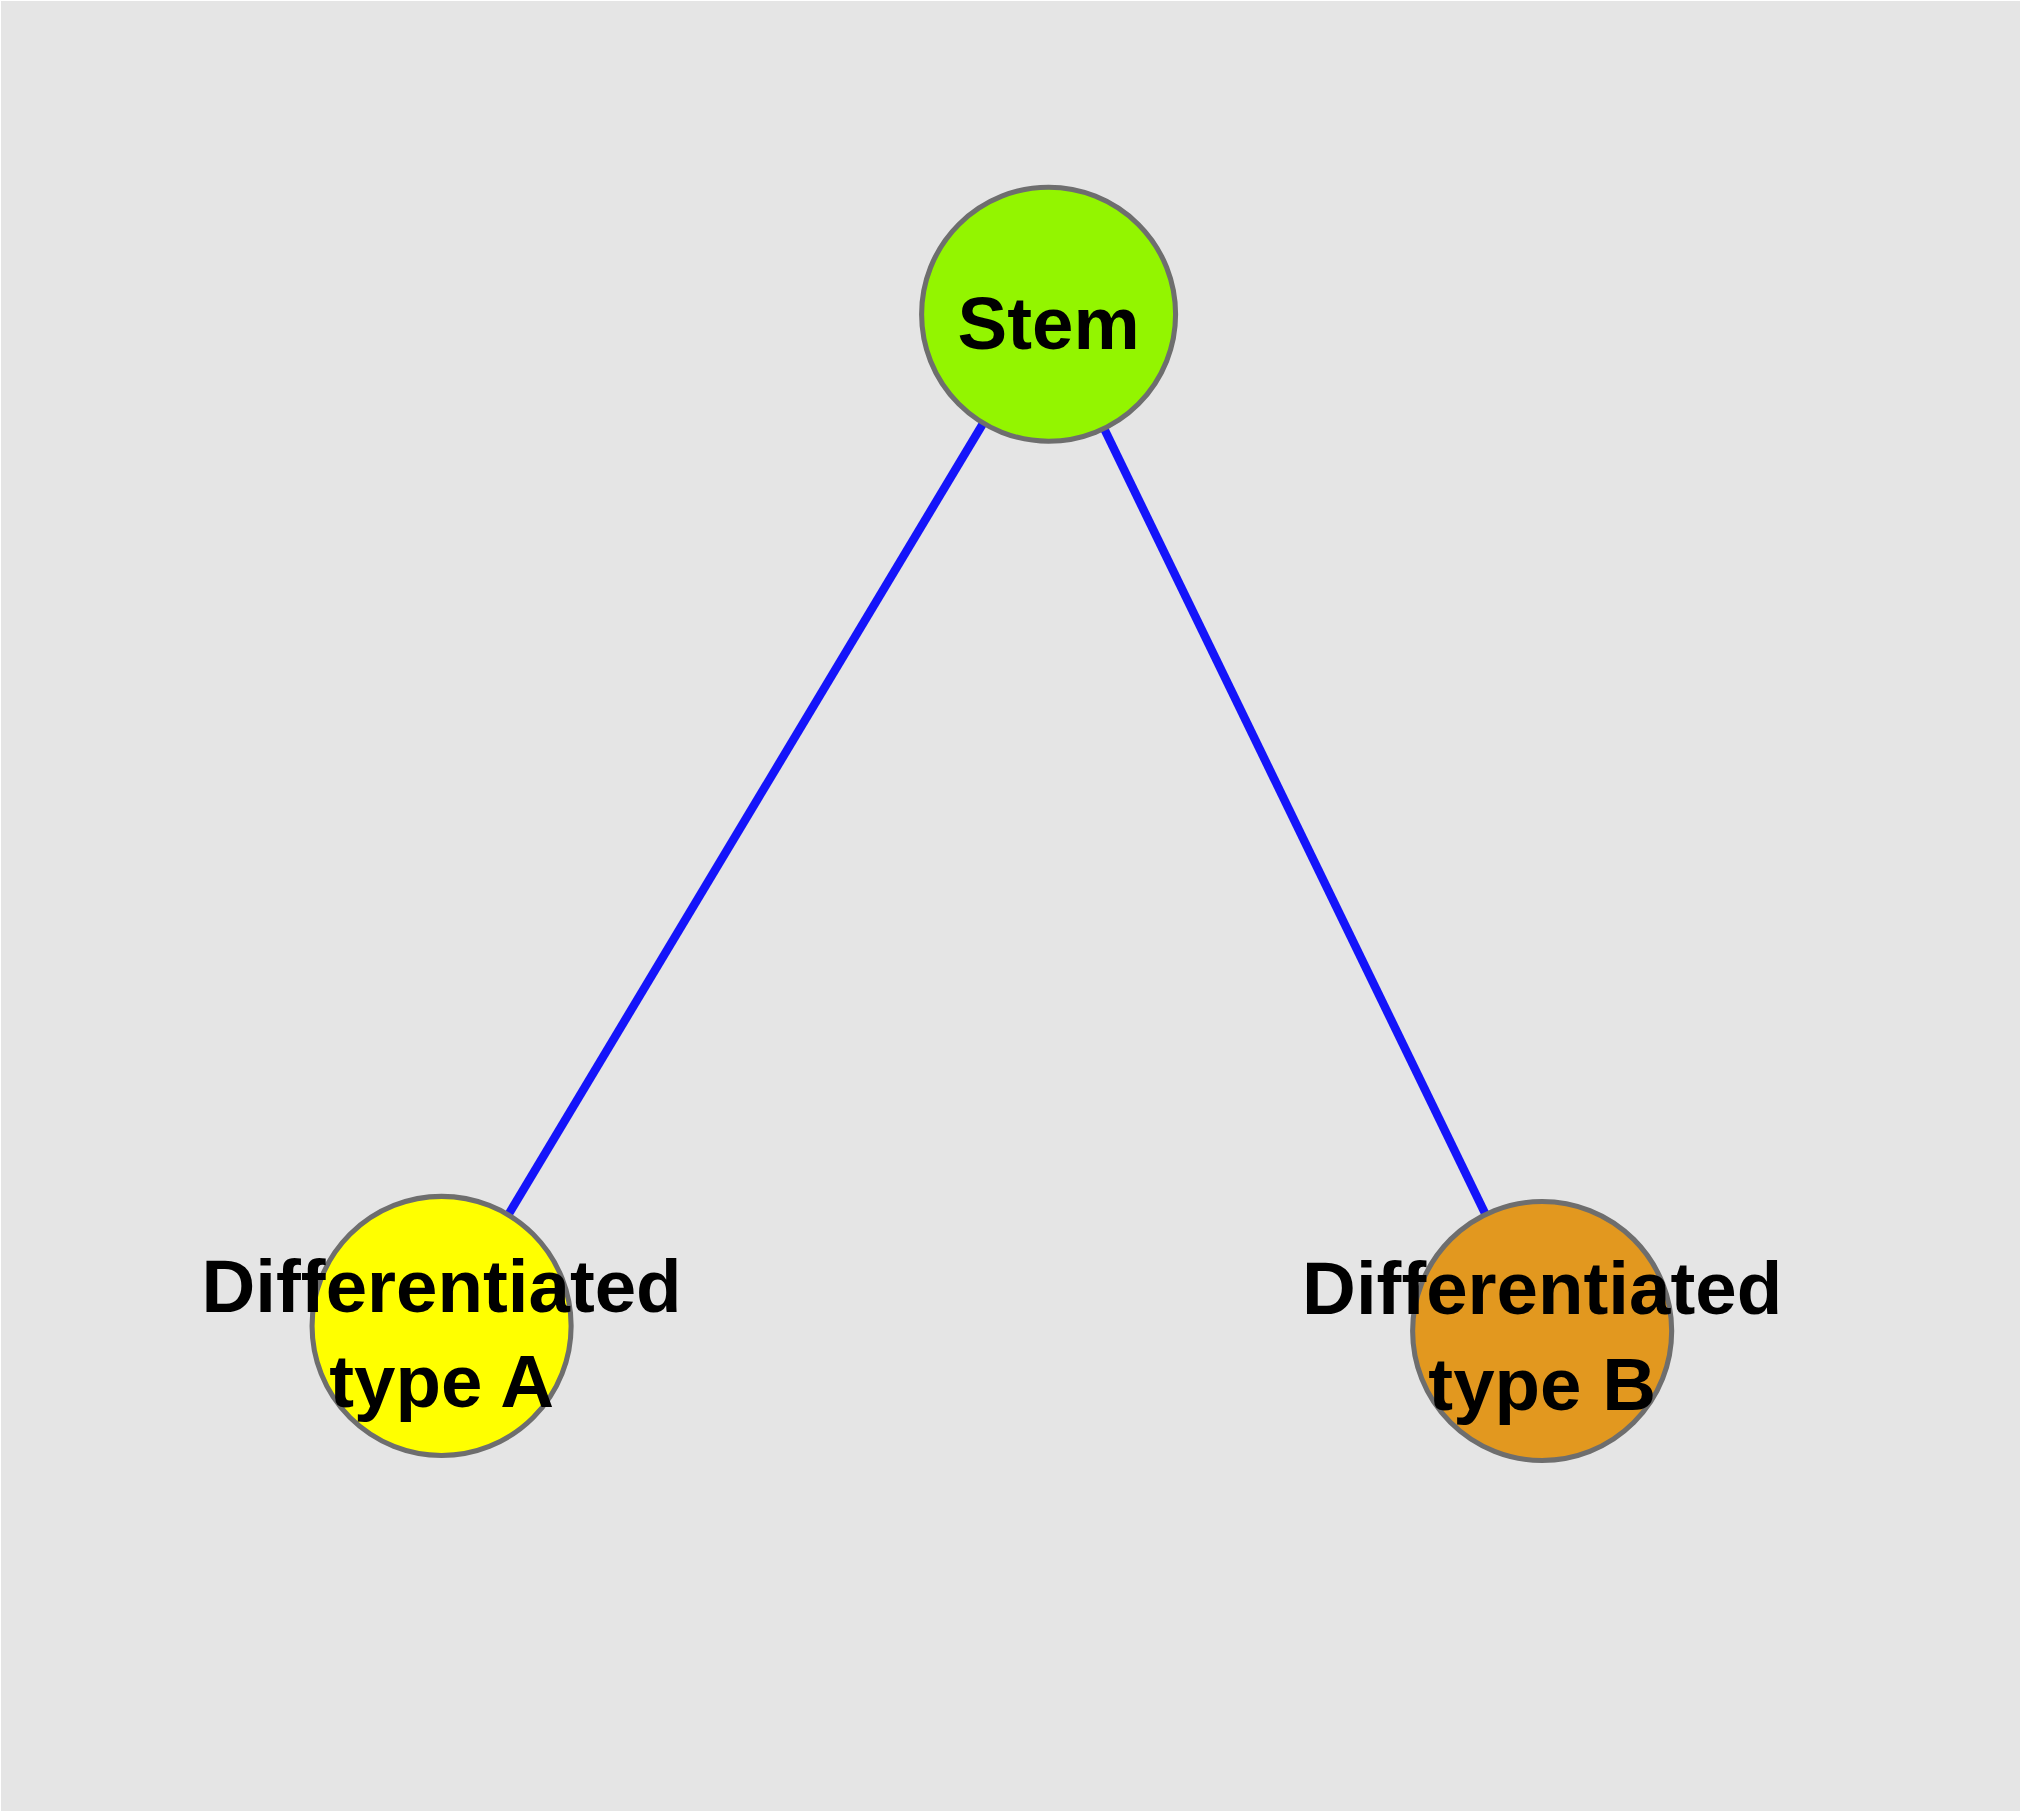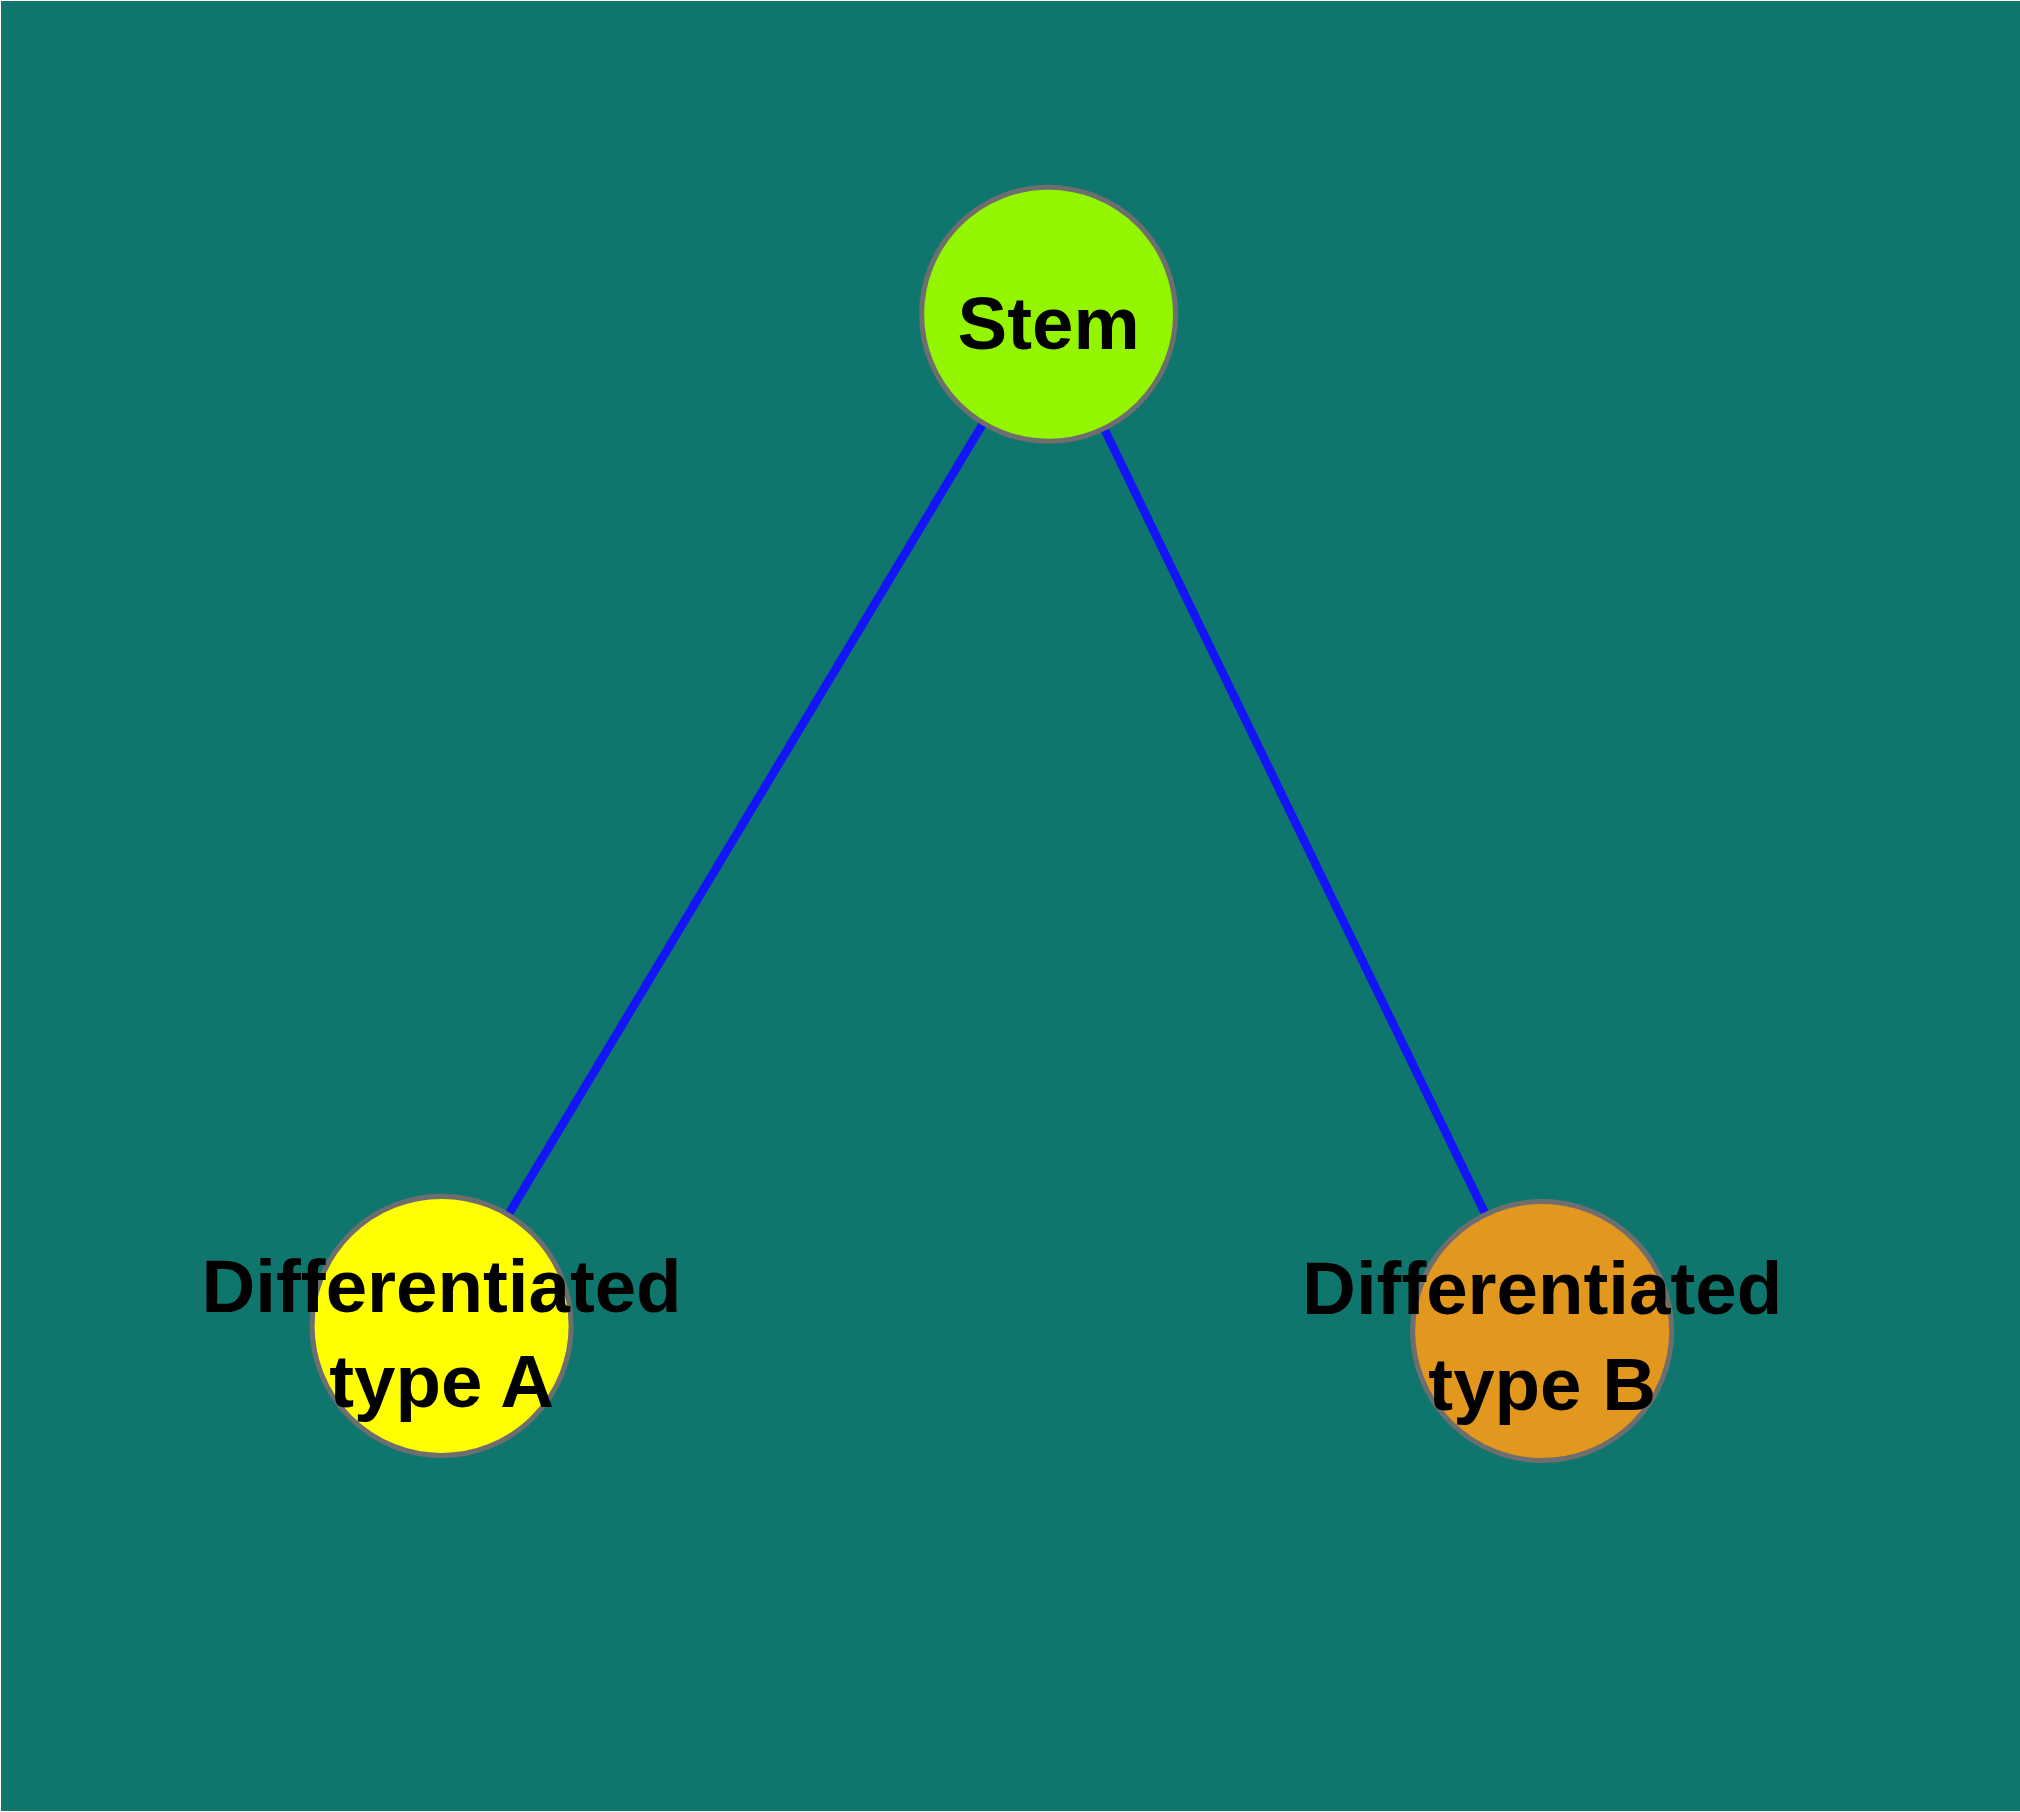--- a/index.html
+++ b/index.html
@@ -32,21 +32,21 @@
     font-family: "Liberation Sans", sans-serif;
     font-weight: bold;
     font-size: 88px;
     fill: #000000;
     text-anchor: middle;
   }
 </style>
 </head>
 <body>
 
-<div id="stage" style="background-color: #0f766e;">
+<div id="stage" style="background-color: #e5e5e5;">
 
   <svg id="graph-svg" viewBox="0 0 2384 2138" xmlns="http://www.w3.org/2000/svg">
 
     <g>
       <line class="edge-line" x1="1237" y1="370" x2="520" y2="1565" stroke="#1414fa"></line>
       <line class="edge-line" x1="1237" y1="370" x2="1820" y2="1571" stroke="#1414fa"></line>
     </g>
 
     <g>
       <circle class="node-circle" cx="1237" cy="370" r="150" fill="#93f500" stroke="#6e6e6e"></circle>

